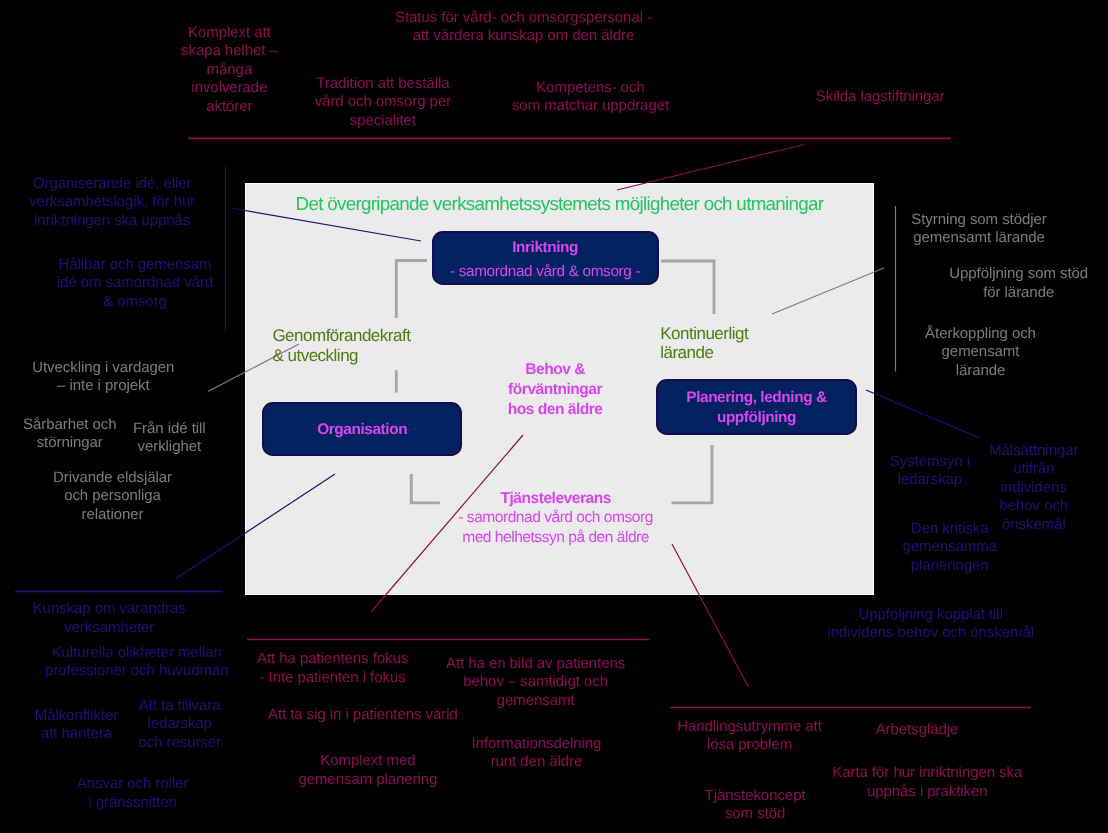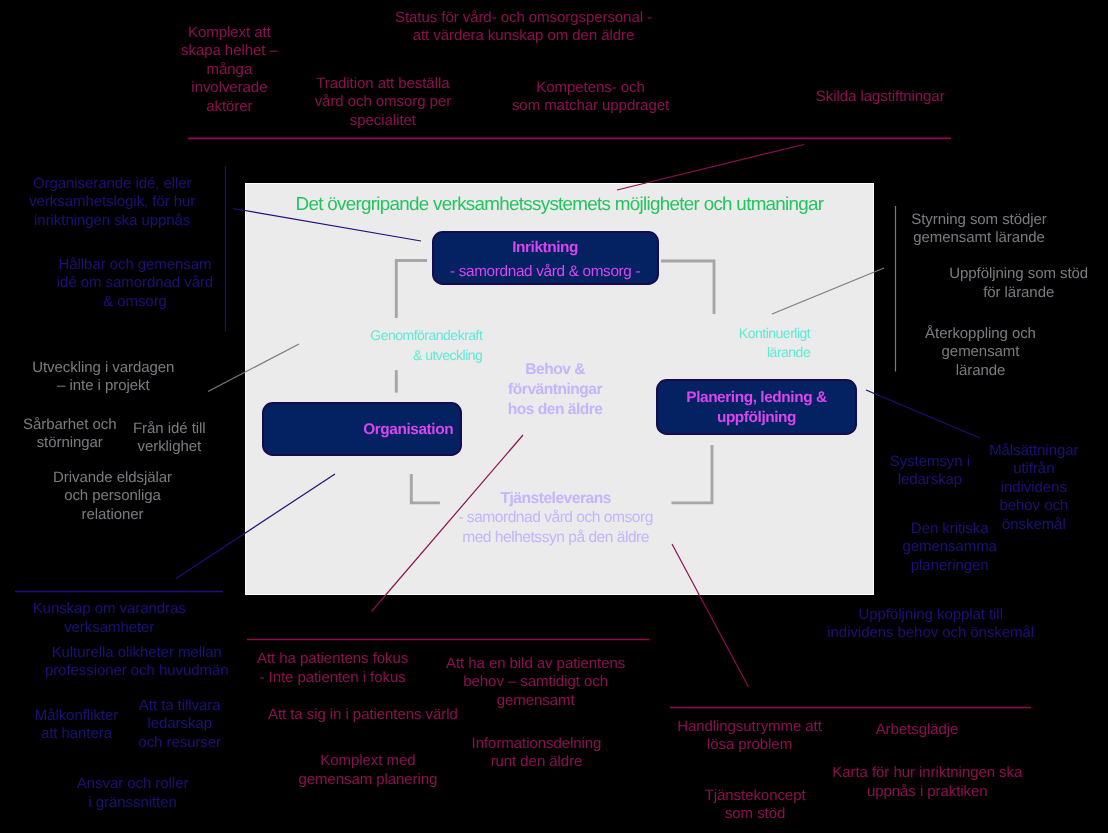--- a/index.html
+++ b/index.html
@@ -14,25 +14,25 @@
   svg.ov{position:absolute;left:0;top:0;width:1108px;height:833px;pointer-events:none;}
   #panel{position:absolute;left:245px;top:183px;width:629px;height:412px;background:#ebebeb;
         border:1px solid #ffffff;box-sizing:border-box;}
   #panel-title{position:absolute;left:245px;top:193.4px;width:629px;text-align:center;
         font-size:18.8px;letter-spacing:-0.69px;color:#22c55e;line-height:22px;}
   .nbox{position:absolute;background:#042161;border:2px solid #180b4b;border-radius:10.7px;
         color:#d946ef;box-sizing:border-box;}
   .nbox > div{position:absolute;left:0;width:100%;text-align:center;white-space:pre-line;}
   .ttl{font-weight:bold;font-size:15.4px;letter-spacing:-0.42px;line-height:19.1px;}
   .sub{font-size:15.3px;letter-spacing:-0.32px;line-height:19.1px;}
-  .ptxt{position:absolute;text-align:center;line-height:19.8px;color:#c4b5fd;
+  .ptxt{position:absolute;text-align:center;line-height:19.8px;color:#d946ef;
         font-size:15.6px;letter-spacing:-0.5px;white-space:pre-line;}
   .ptxt.b{font-weight:bold;}
-  .qtxt{position:absolute;text-align:right;line-height:19.6px;color:#5eead4;
-        font-size:14px;letter-spacing:-0.5px;white-space:pre-line;}
+  .qtxt{position:absolute;text-align:left;line-height:19.6px;color:#4d7c0f;
+        font-size:17px;letter-spacing:-0.5px;white-space:pre-line;}
 </style>
 </head>
 <body>
 
 <div id="page">
 
   <div id="panel"></div>
   <div id="panel-title">Det övergripande verksamhetssystemets möjligheter och utmaningar</div>
 
   <svg class="ov" viewBox="0 0 1108 833">
@@ -65,21 +65,21 @@
     <line x1="672" y1="544" x2="748.5" y2="687" stroke="#8d0f50" stroke-width="1.2"></line>
     <line x1="670" y1="707.5" x2="1031" y2="707.5" stroke="#8d0f50" stroke-width="1.3"></line>
   </svg>
 
   <div class="nbox" style="left:431.6px;top:230.6px;width:227px;height:54.8px;">
     <div class="ttl" style="top:5.2px;">Inriktning</div>
     <div class="sub" style="top:29.8px;">- samordnad vård &amp; omsorg -</div>
   </div>
 
   <div class="nbox" style="left:262.0px;top:401.7px;width:200.4px;height:54.2px;">
-    <div class="ttl" style="top:16.5px;margin-left:46px;">Organisation</div>
+    <div class="ttl" style="top:16.5px;">Organisation</div>
   </div>
 
   <div class="nbox" style="left:655.8px;top:379.2px;width:201.4px;height:56.2px;">
     <div class="ttl" style="top:7.3px;">Planering, ledning &amp;
 uppföljning</div>
   </div>
 
   <div class="qtxt" style="left:272.4px;top:326.2px;width:210px;">Genomförandekraft
 &amp; utveckling</div>
   <div class="qtxt" style="left:660.2px;top:323.7px;width:150px;">Kontinuerligt

